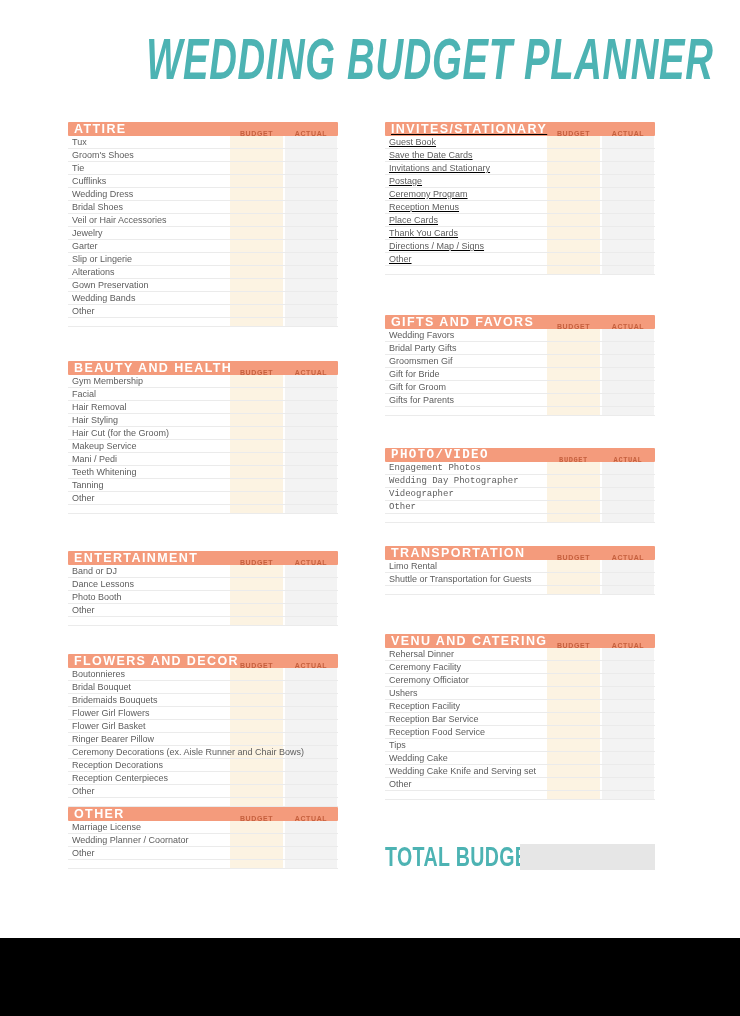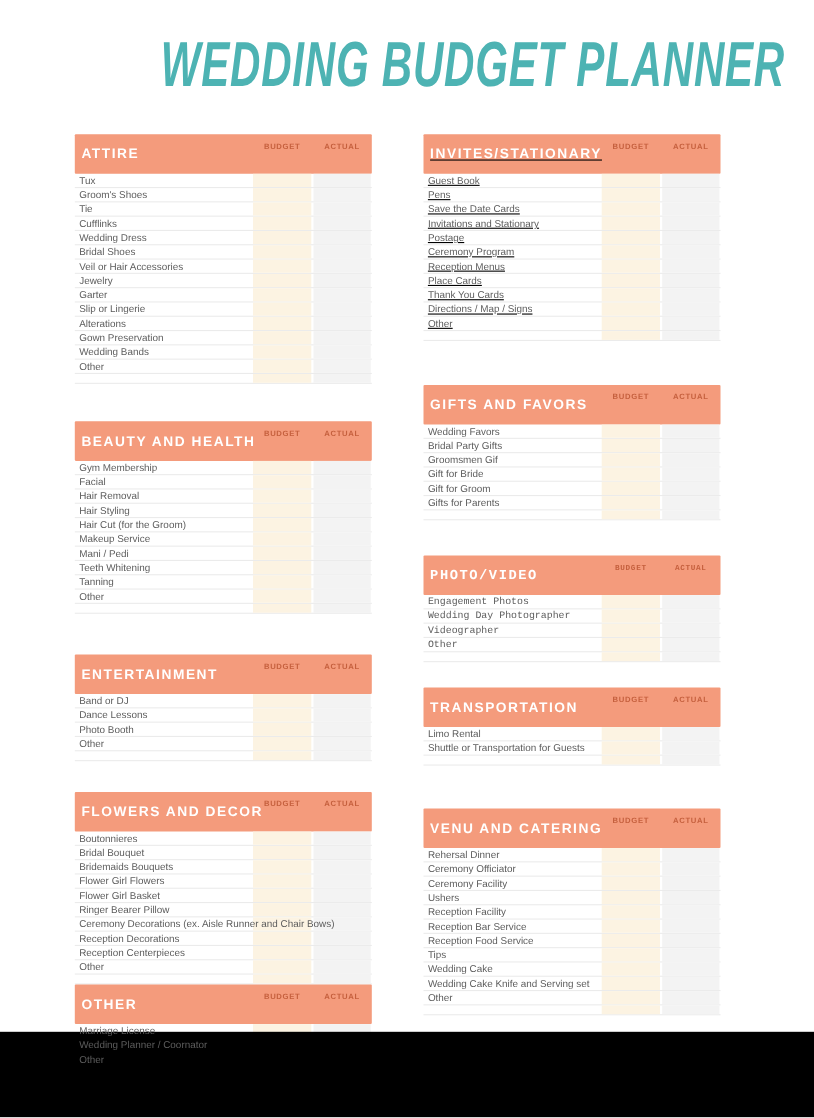--- a/index.html
+++ b/index.html
@@ -34,21 +34,21 @@
   .col-left .sections section:nth-child(3){margin-bottom:28px;}
   .col-left .sections section:nth-child(4){}
   .col-right .sections section:nth-child(1){margin-bottom:40px;text-decoration:underline;}
   .col-right .sections section:nth-child(2){margin-bottom:32px;}
   .col-right .sections section:nth-child(3){margin-bottom:23px;font-family:Liberation Mono, monospace;}
   .col-right .sections section:nth-child(4){margin-bottom:39px;}
   
   section.budget-table{width:270px;}
   .sec-header{
     position:relative;
-    height:36px;
+    height:14px;
     background:#F49B7C;
     border-radius:1px;
     display:flex;align-items:center;
   }
   .sec-title{
     color:#ffffff;font-weight:bold;
     font-size:12.5px;letter-spacing:1.4px;
     padding-left:6px;white-space:nowrap;
   }
   .subcol-label{
@@ -444,25 +444,20 @@
       <span class="subcol-label budget">BUDGET</span>
       <span class="subcol-label actual">ACTUAL</span>
     </div>
     <div class="rows">
   <div class="row">
     <span class="cell budget"></span>
     <span class="cell actual"></span>
     <span class="item-label">Guest Book</span>
   </div>
 
-  <div class="row">
-    <span class="cell budget"></span>
-    <span class="cell actual"></span>
-    <span class="item-label">Pens</span>
-  </div>
 
   <div class="row">
     <span class="cell budget"></span>
     <span class="cell actual"></span>
     <span class="item-label">Save the Date Cards</span>
   </div>
 
   <div class="row">
     <span class="cell budget"></span>
     <span class="cell actual"></span>
@@ -645,27 +640,27 @@
     <div class="rows">
   <div class="row">
     <span class="cell budget"></span>
     <span class="cell actual"></span>
     <span class="item-label">Rehersal Dinner</span>
   </div>
 
   <div class="row">
     <span class="cell budget"></span>
     <span class="cell actual"></span>
+    <span class="item-label">Ceremony Facility</span>
+  </div>
+
+  <div class="row">
+    <span class="cell budget"></span>
+    <span class="cell actual"></span>
     <span class="item-label">Ceremony Officiator</span>
-  </div>
-
-  <div class="row">
-    <span class="cell budget"></span>
-    <span class="cell actual"></span>
-    <span class="item-label">Ceremony Facility</span>
   </div>
 
   <div class="row">
     <span class="cell budget"></span>
     <span class="cell actual"></span>
     <span class="item-label">Ushers</span>
   </div>
 
   <div class="row">
     <span class="cell budget"></span>

